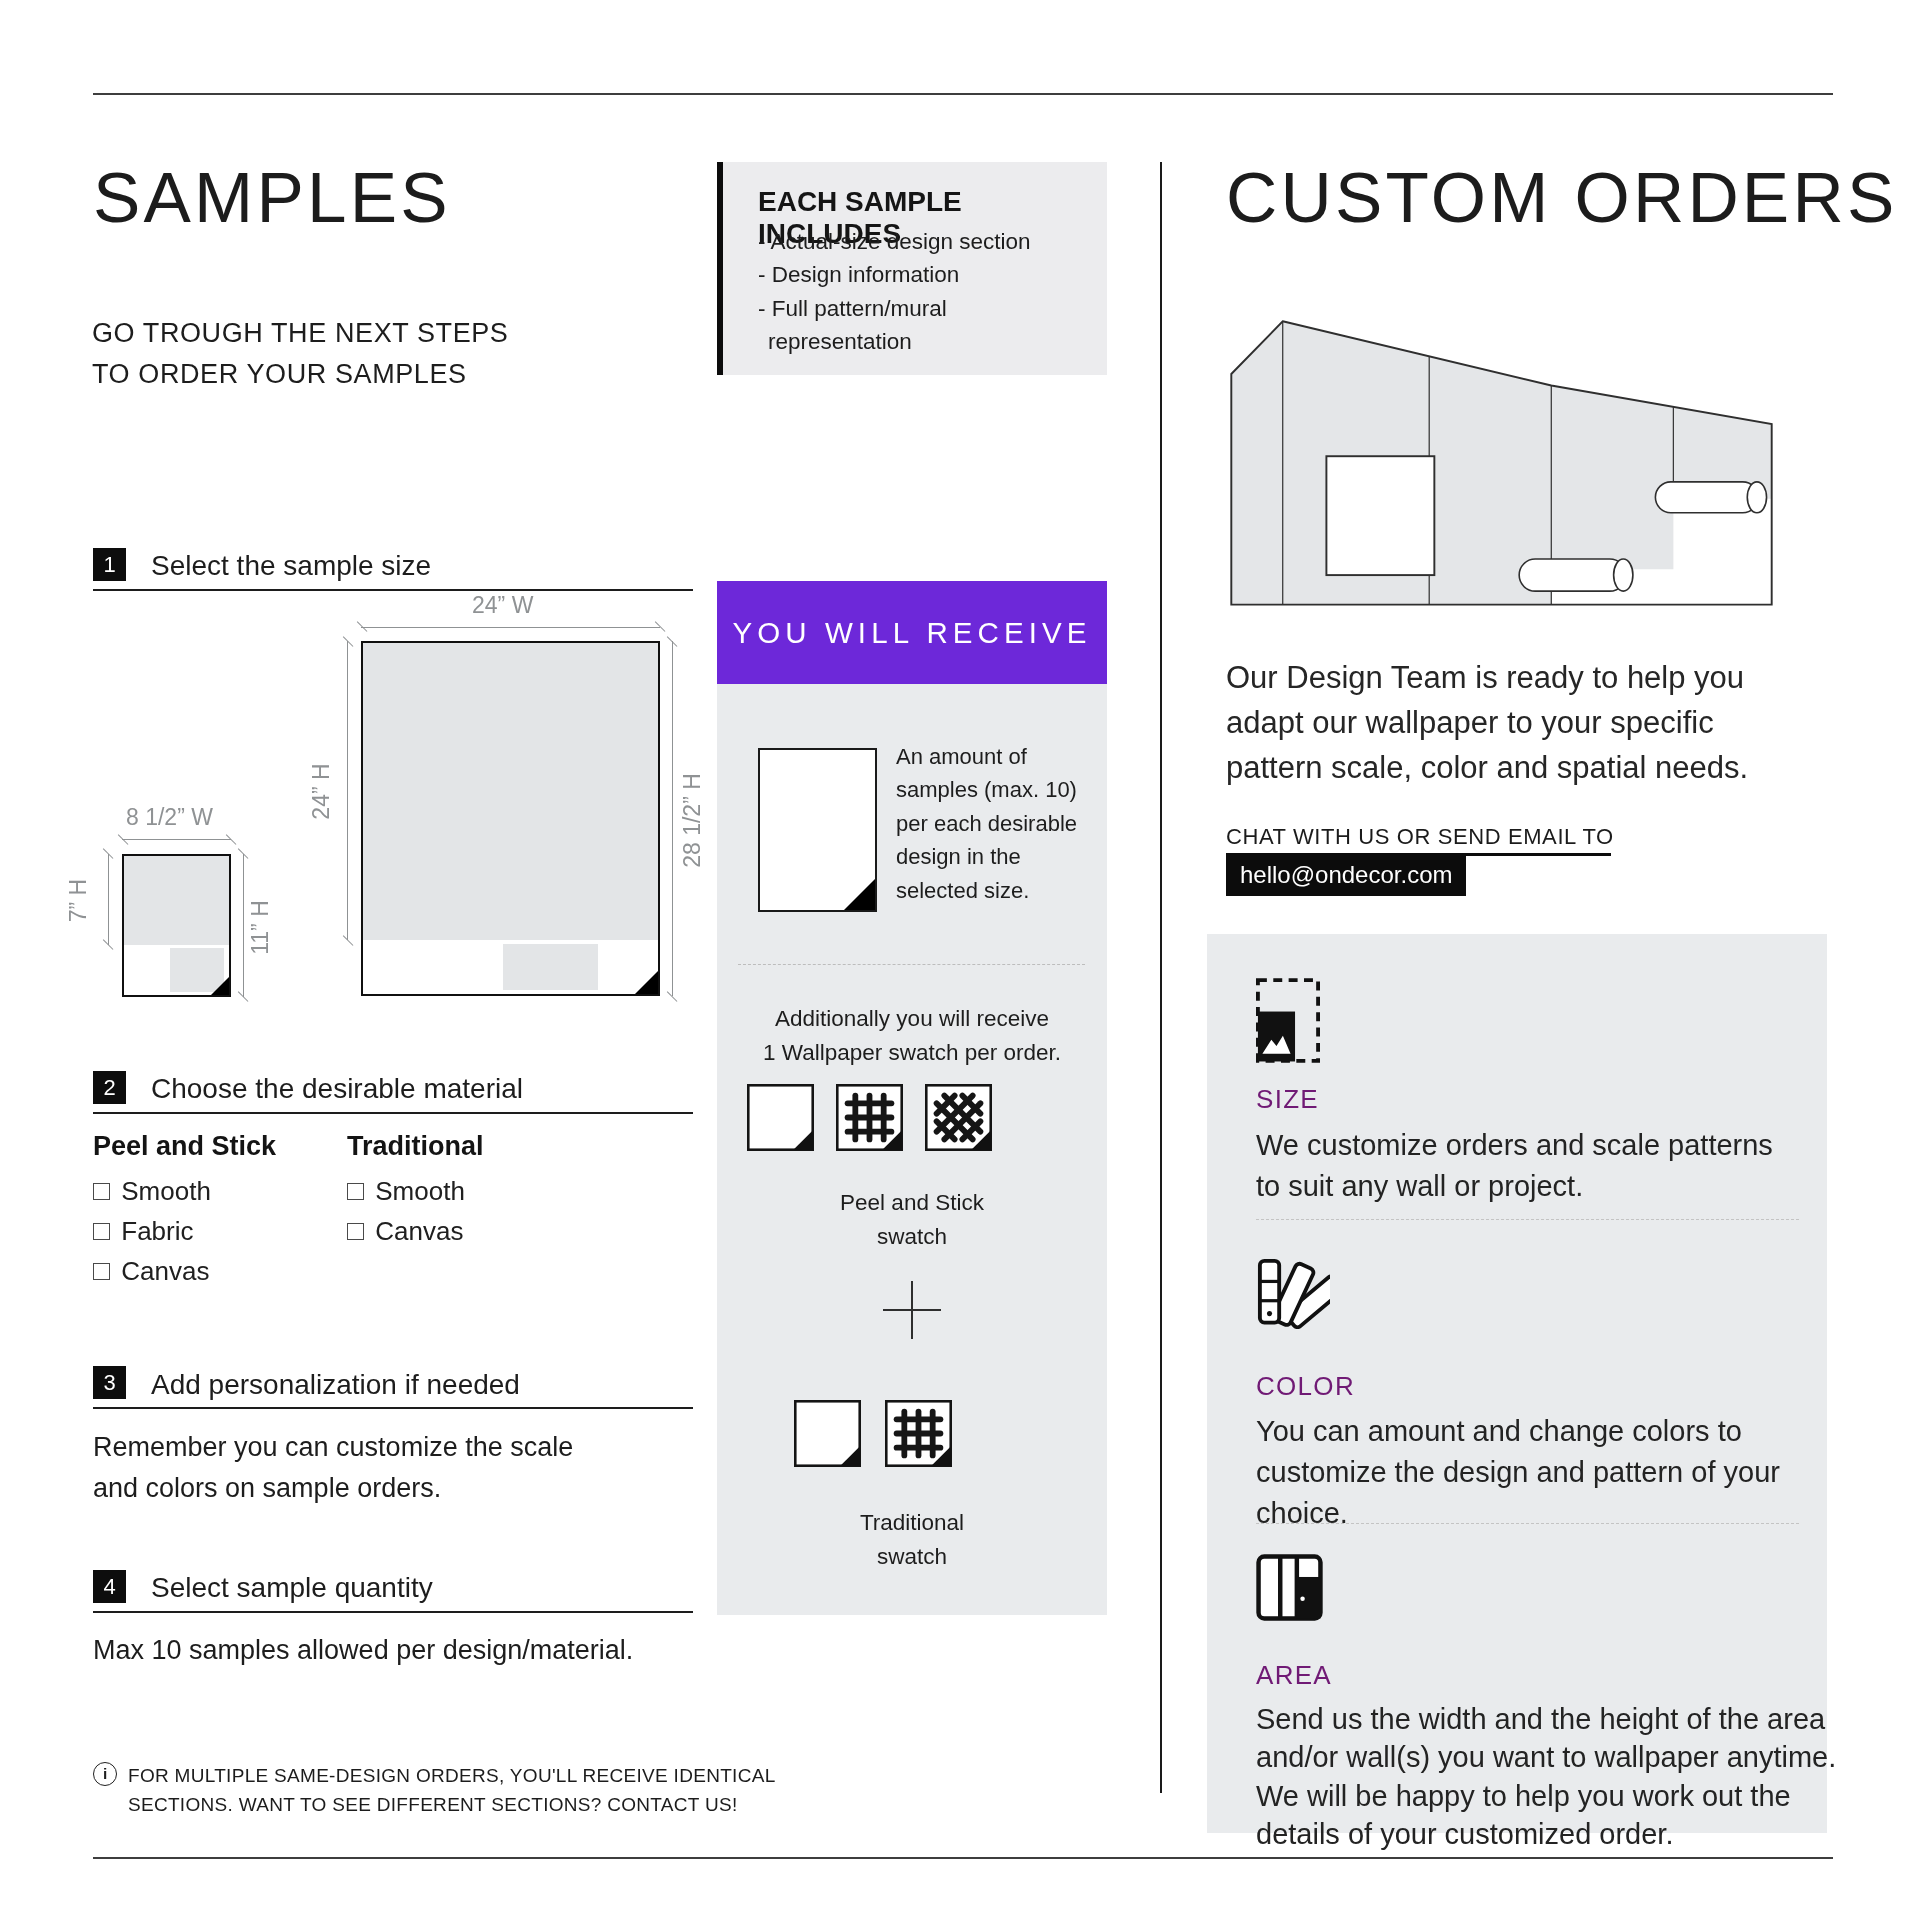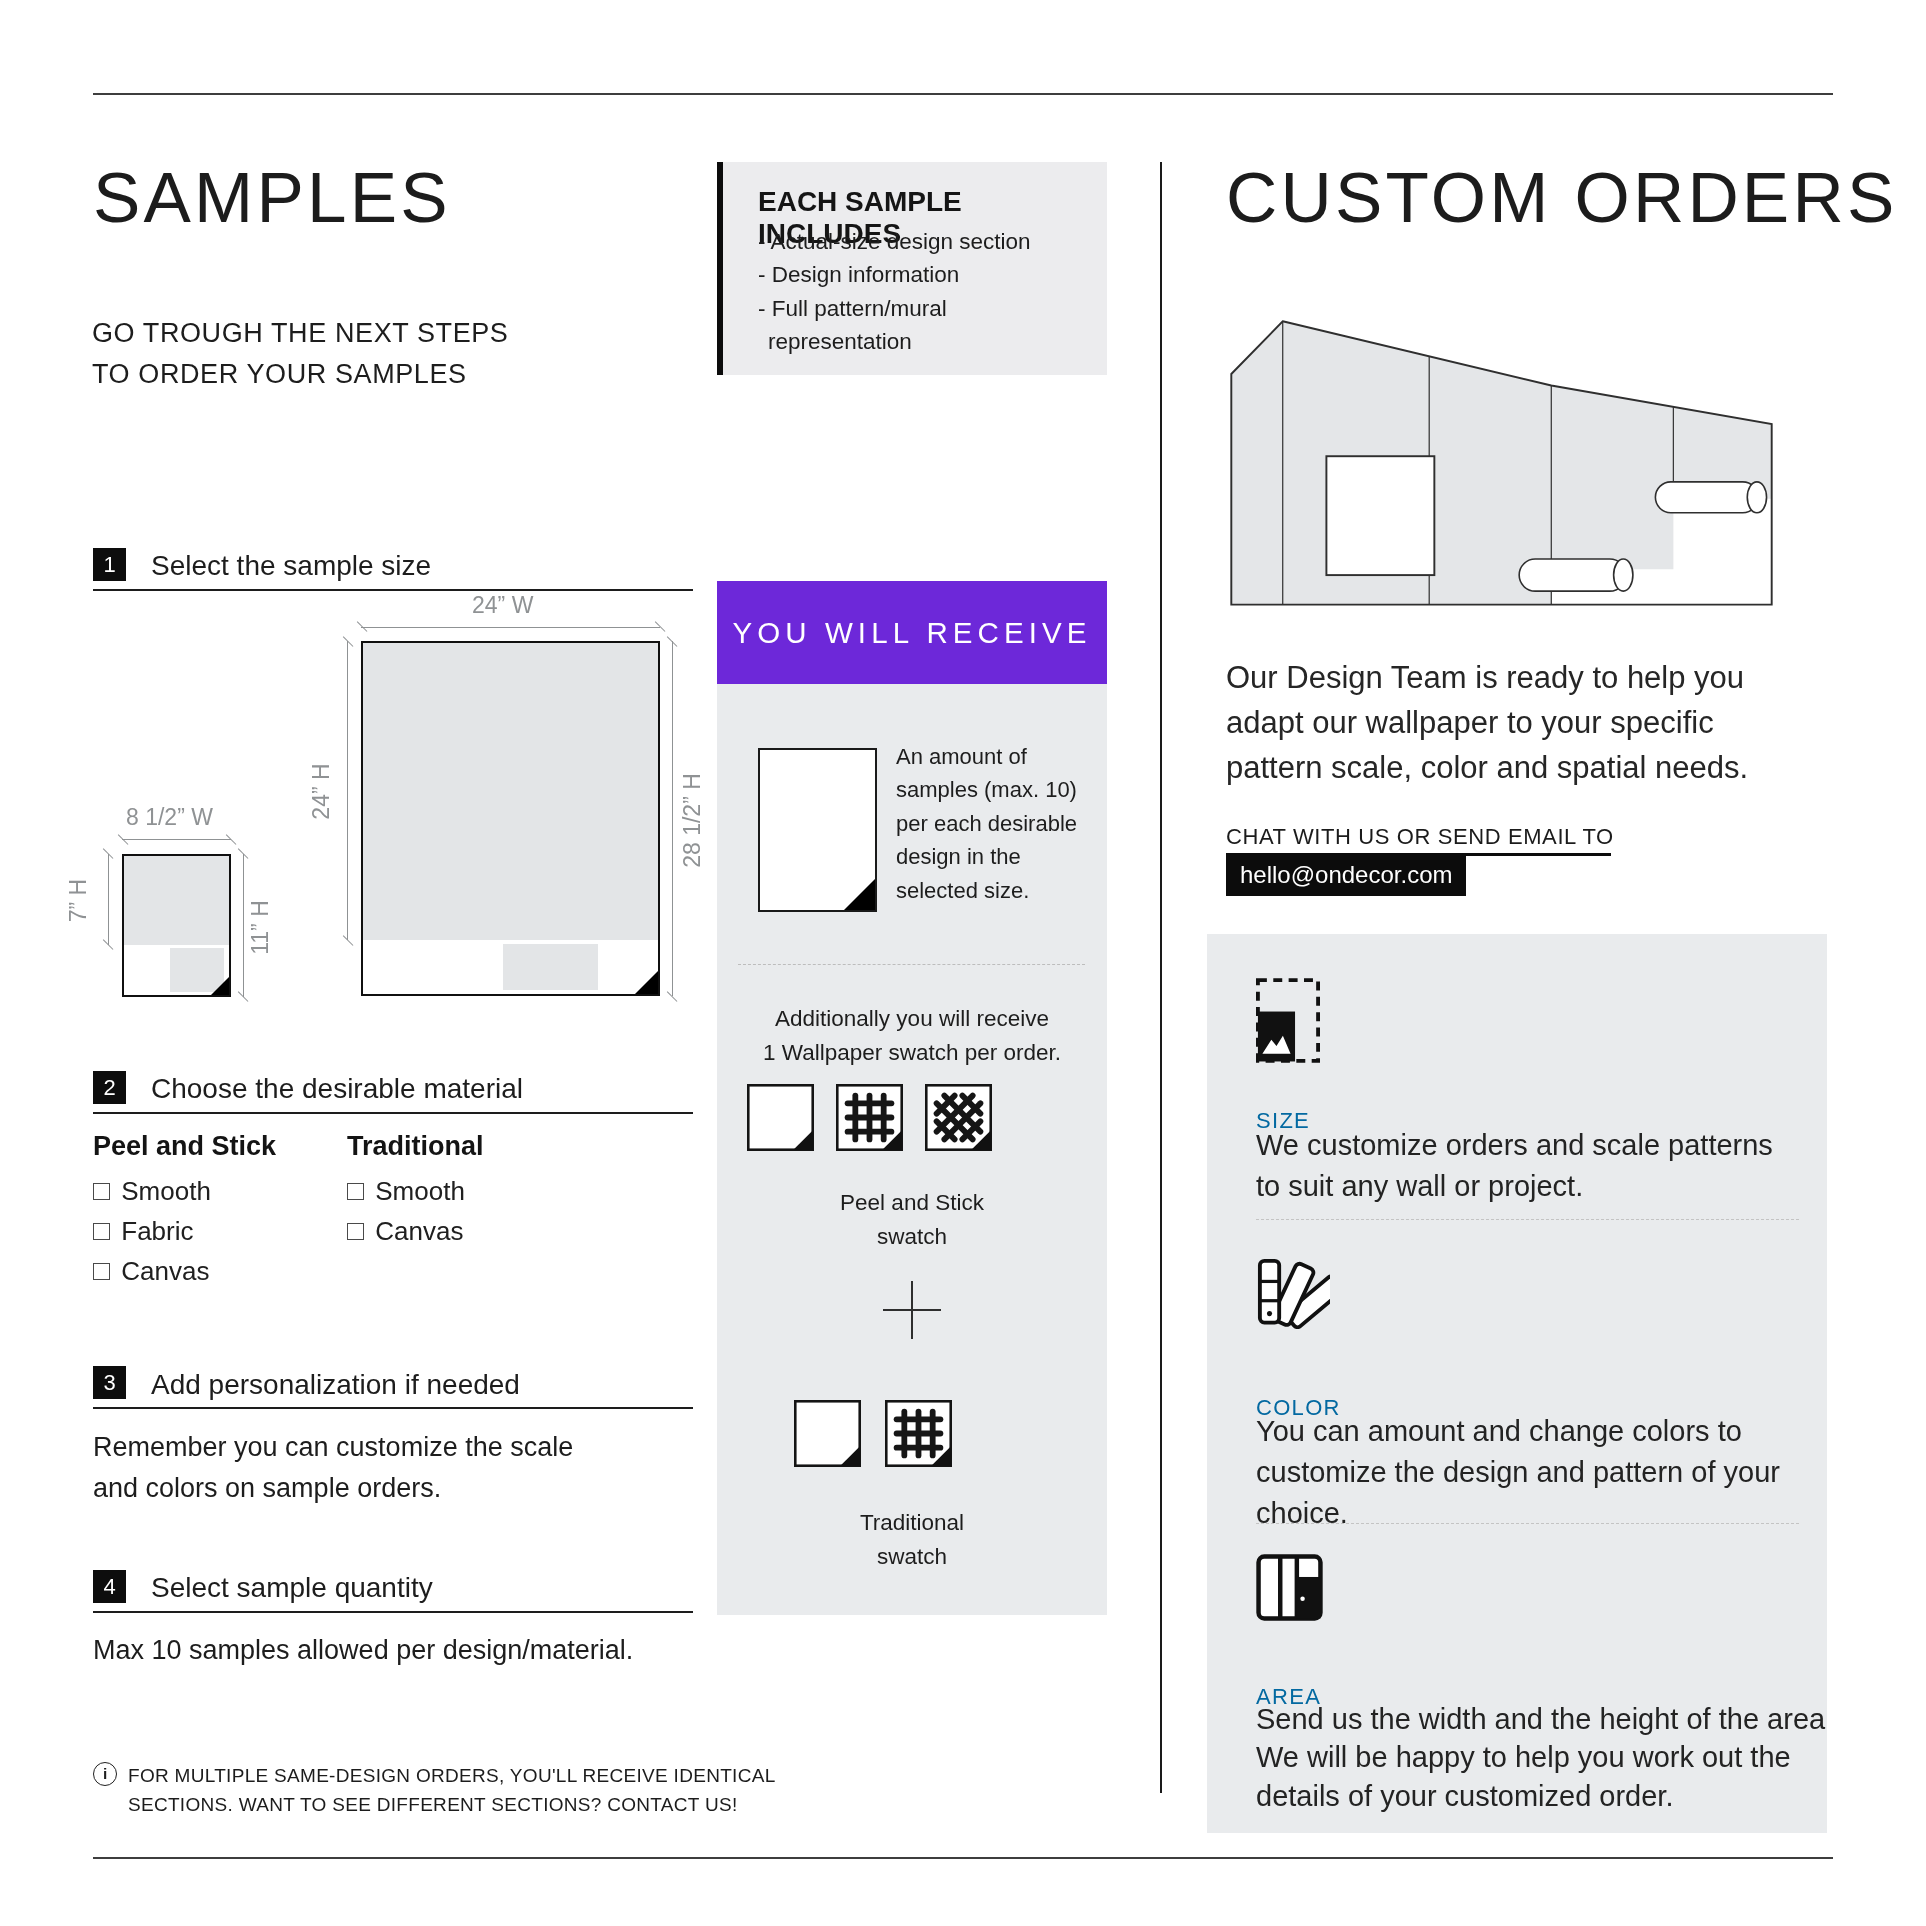--- a/index.html
+++ b/index.html
@@ -40,21 +40,21 @@
   .gray-panel { position:absolute; background:#e9ebed; }
   .page-icon { position:absolute; background:#fff; border:2.6px solid #1a1a1a; }
   .side-text { font-size:22px; line-height:1.52; color:#1d1d1d; }
   .dashed-div { position:absolute; border-top:1.3px dashed #bdbdbd; }
   .center-text { position:absolute; text-align:center; font-size:22.5px; line-height:1.5; color:#1d1d1d; }
   .plus { position:absolute; width:58px; height:58px; }
   .plus .h { position:absolute; left:0; right:0; top:28px; height:1.9px; background:#2e2e2e; }
   .plus .v { position:absolute; top:0; bottom:0; left:28px; width:1.9px; background:#2e2e2e; }
   .chat-label { font-size:22px; letter-spacing:0.6px; color:#1b1b1b; white-space:nowrap; }
   .email-badge { position:absolute; background:#0c0c0c; color:#ffffff; font-size:24px; padding:6.4px 14px; white-space:nowrap; }
-  .rc-head { font-size:22px; letter-spacing:1.3px; color:#0369a1;margin-top:24px; }
+  .rc-head { font-size:26px; letter-spacing:1.3px; color:#701a75; }
   .rc-body { font-size:29px; line-height:1.42; color:#232323; }
   .custom-intro { font-size:31px; line-height:1.45; color:#262626; }
 </style>
 </head>
 <body>
 
 <div class="page">
 
   <div class="rule" style="left:93px; top:93px; width:1740px;"></div>
   <div class="rule" style="left:93px; top:1857px; width:1740px;"></div>
@@ -325,18 +325,19 @@
   <svg class="abs" style="left:1256px; top:1554px;" width="67" height="67" viewBox="0 0 105 105">
     <rect x="4" y="4" width="97" height="97" rx="9" fill="#ffffff" stroke="#111" stroke-width="7"></rect>
     <line x1="38" y1="4" x2="38" y2="101" stroke="#111" stroke-width="7"></line>
     <line x1="64" y1="4" x2="64" y2="101" stroke="#111" stroke-width="7"></line>
     <rect x="64" y="36" width="37" height="65" fill="#111"></rect>
     <circle cx="73" cy="70" r="3.5" fill="#ffffff"></circle>
   </svg>
   <div class="abs rc-head" style="left:1256px; top:1660px;">AREA</div>
   <div class="abs rc-body" style="left:1256px; top:1700px; line-height:1.32;">
     <div>Send us the width and the height of the area</div>
+    <div>and/or wall(s) you want to wallpaper anytime.</div>
     <div>We will be happy to help you work out the</div>
     <div>details of your customized order.</div>
   </div>
 
 </div>
 
 
 </body></html>

